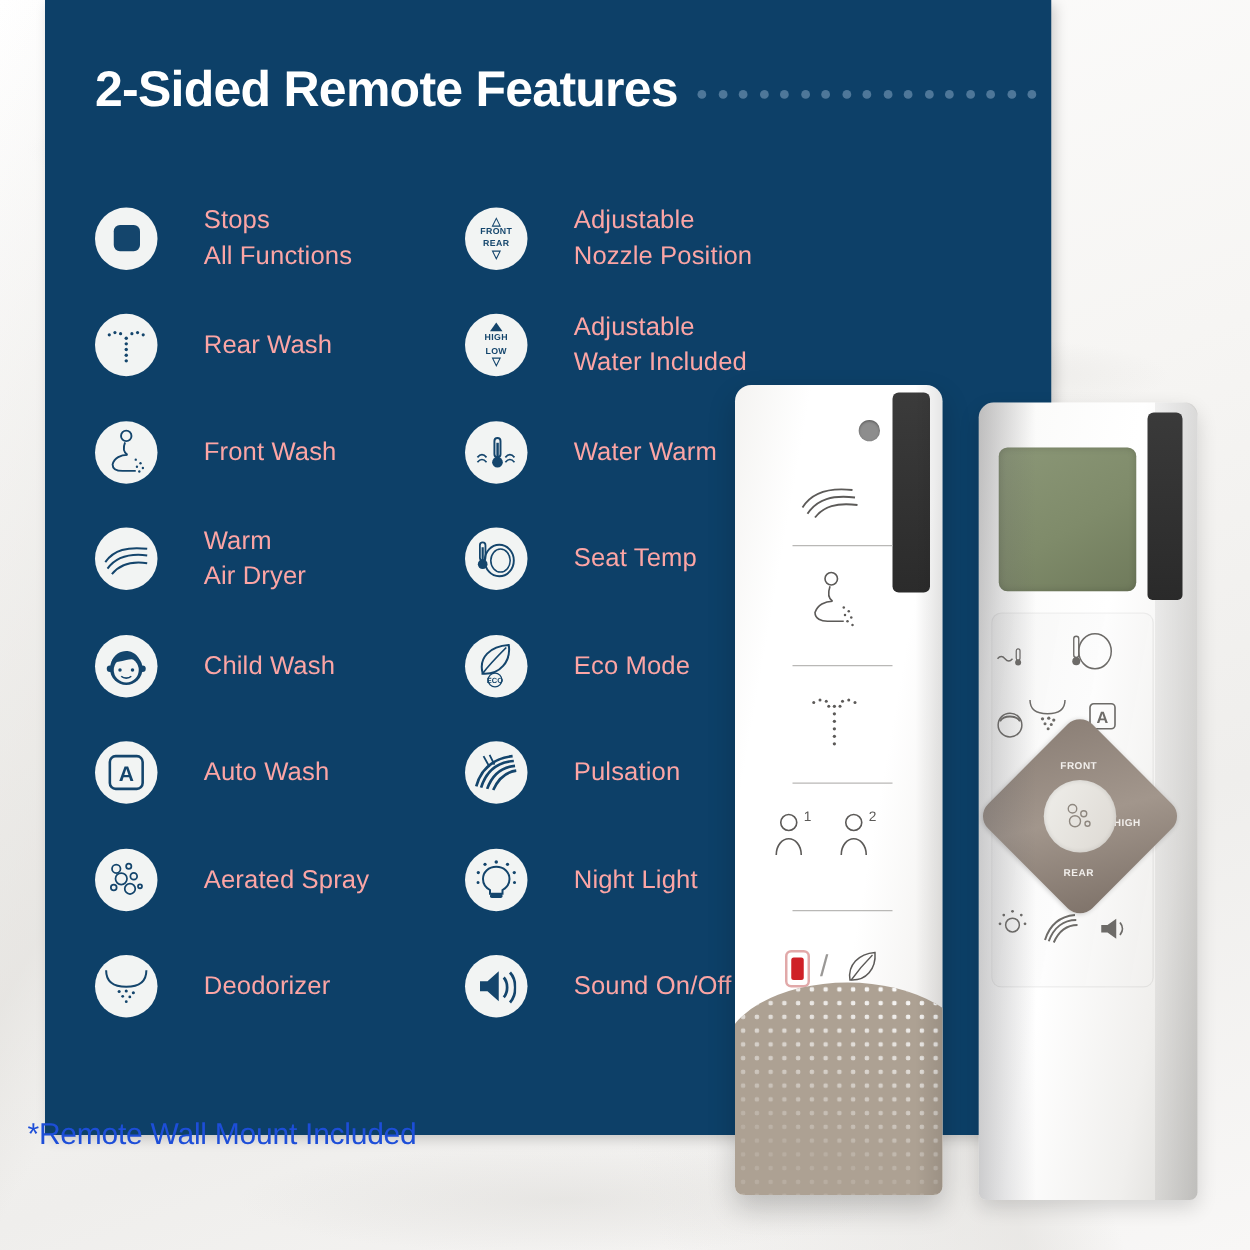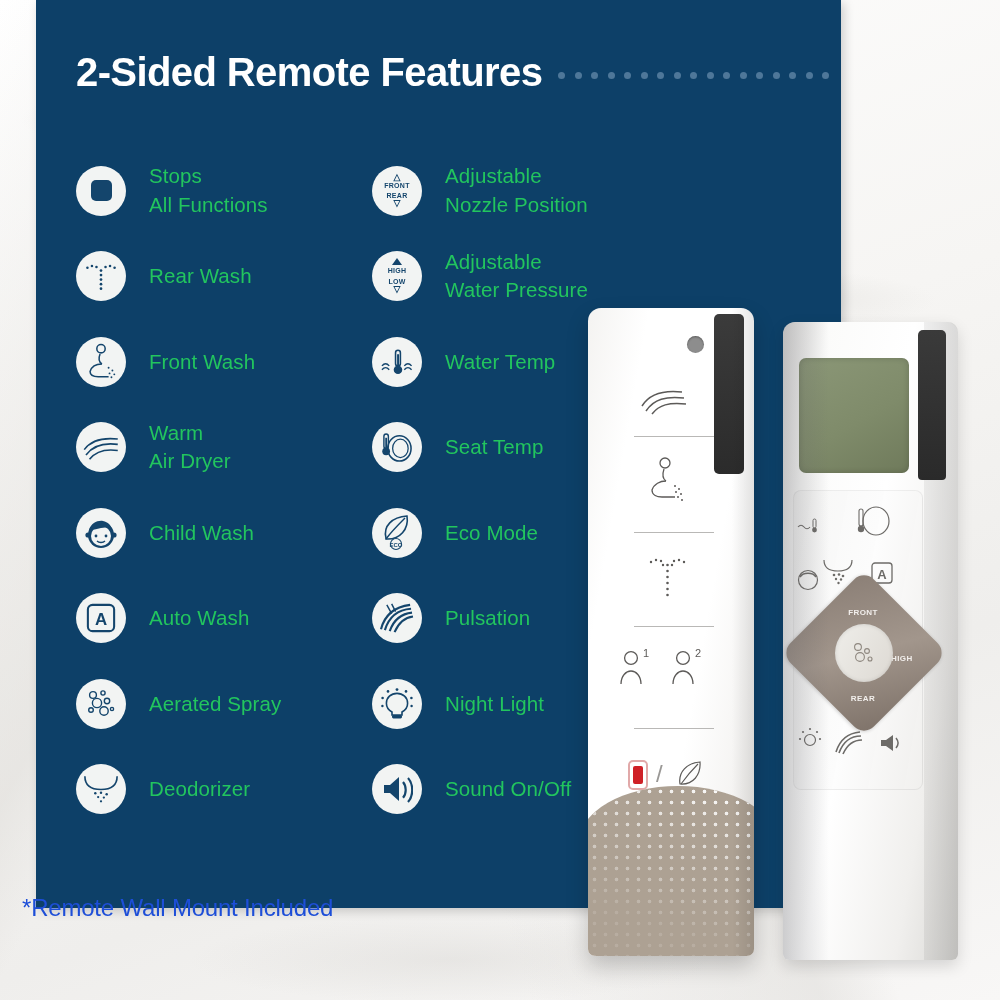--- a/index.html
+++ b/index.html
@@ -45,21 +45,21 @@
     display:grid; grid-template-columns:296px 296px; gap:0px;
   }
   .feat{ display:flex; align-items:center; height:85.5px; }
   .badge{
     width:50px;height:50px;border-radius:50%;background:#f2f4f3;
     flex:0 0 50px; position:relative;
     display:flex;align-items:center;justify-content:center;
   }
   .badge svg{ display:block; }
   .feat-label{
-    color:#22c55e; font-size:20.5px; line-height:1.38; margin-left:23px;
+    color:#fca5a5; font-size:20.5px; line-height:1.38; margin-left:37px;
     font-weight:400; letter-spacing:.1px;
   }
 
   
   .stop-sq{ width:21px;height:21px;background:#14456c;border-radius:5px; }
   .nav-txt{ font-size:7px; font-weight:700; color:#14456c; letter-spacing:.3px; }
   .nav-stack{ display:flex;flex-direction:column;align-items:center;justify-content:center;line-height:1; }
   .chev{ font-size:9px;color:#14456c;line-height:1;font-weight:700; }
   .tri-up{ width:0;height:0;border-left:5px solid transparent;border-right:5px solid transparent;border-bottom:7px solid #14456c; }
 
@@ -243,21 +243,21 @@
       </div>
       <div class="feat">
         <div class="badge">
           <div class="nav-stack">
             <span class="tri-up"></span>
             <span class="nav-txt" style="margin-top:2px">HIGH</span>
             <span class="nav-txt" style="margin-top:4px">LOW</span>
             <span class="chev">▽</span>
           </div>
         </div>
-        <div class="feat-label"><span>Adjustable</span><br><span>Water Pressure</span></div>
+        <div class="feat-label"><span>Adjustable</span><br><span>Water Included</span></div>
       </div>
       <div class="feat">
         <div class="badge">
           <svg width="38" height="38" viewBox="0 0 40 40">
             <circle cx="20" cy="6" r="4.4" stroke="#14456c" stroke-width="1.6" fill="none"></circle>
             <path d="M19 11.5c-2 5-1 8.5 2 10.5" stroke="#14456c" stroke-width="1.6" fill="none"></path>
             <path d="M21 22c-5.5 0-11 2.5-12.5 8 0 4 4 5.5 8.5 5.5h11" stroke="#14456c" stroke-width="1.6" fill="none"></path>
             <g fill="#14456c">
               <circle cx="28" cy="26" r="1"></circle>
               <circle cx="32" cy="29" r="1"></circle>
@@ -274,21 +274,21 @@
           <svg width="34" height="28" viewBox="0 0 35 28">
             <rect x="16" y="2" width="5" height="16" rx="2.5" stroke="#14456c" stroke-width="1.6" fill="none"></rect>
             <circle cx="18.5" cy="22" r="4.4" fill="#14456c"></circle>
             <rect x="17.6" y="6" width="2" height="13" fill="#14456c"></rect>
             <path d="M2 18c2.5-3 5-3 7.5 0" stroke="#14456c" stroke-width="1.4" fill="none"></path>
             <path d="M2 22c2.5-3 5-3 7.5 0" stroke="#14456c" stroke-width="1.4" fill="none"></path>
             <path d="M25 18c2.5-3 5-3 7.5 0" stroke="#14456c" stroke-width="1.4" fill="none"></path>
             <path d="M25 22c2.5-3 5-3 7.5 0" stroke="#14456c" stroke-width="1.4" fill="none"></path>
           </svg>
         </div>
-        <div class="feat-label"><span>Water Temp</span></div>
+        <div class="feat-label"><span>Water Warm</span></div>
       </div>
       <div class="feat">
         <div class="badge">
           <svg width="38" height="30" viewBox="0 0 42 34">
             <path d="M2 20C10 9 22 6 40 8" stroke="#14456c" stroke-width="1.8" fill="none"></path>
             <path d="M4 26C12 15 24 12 40 14" stroke="#14456c" stroke-width="1.8" fill="none"></path>
             <path d="M8 31C15 22 26 19 40 21" stroke="#14456c" stroke-width="1.8" fill="none"></path>
           </svg>
         </div>
         <div class="feat-label"><span>Warm</span><br><span>Air Dryer</span></div>

